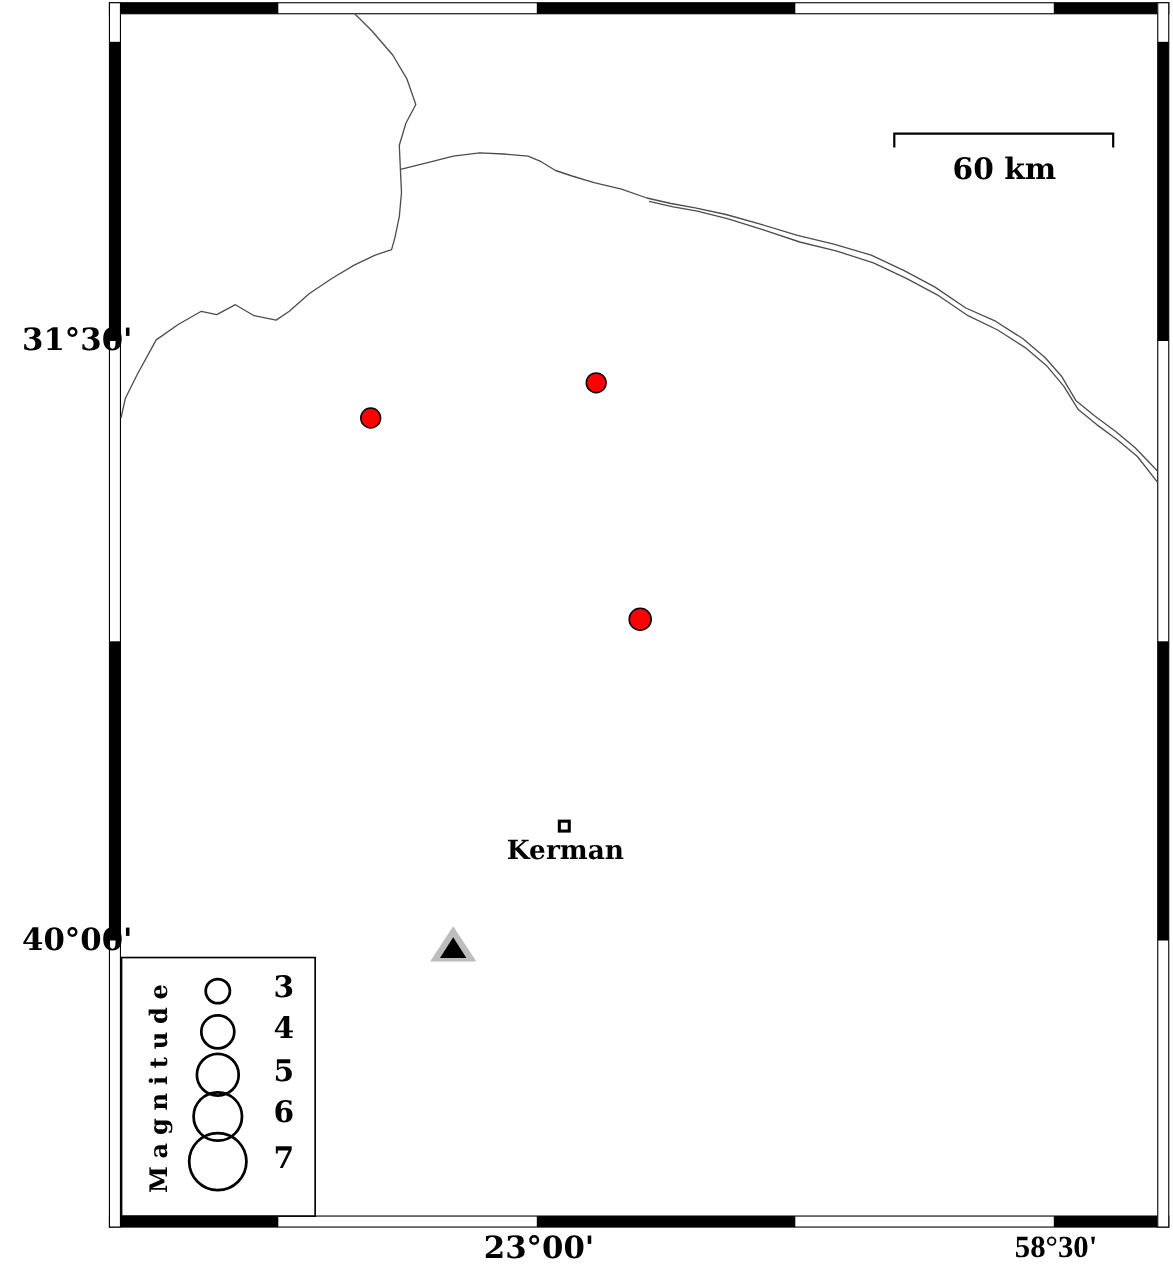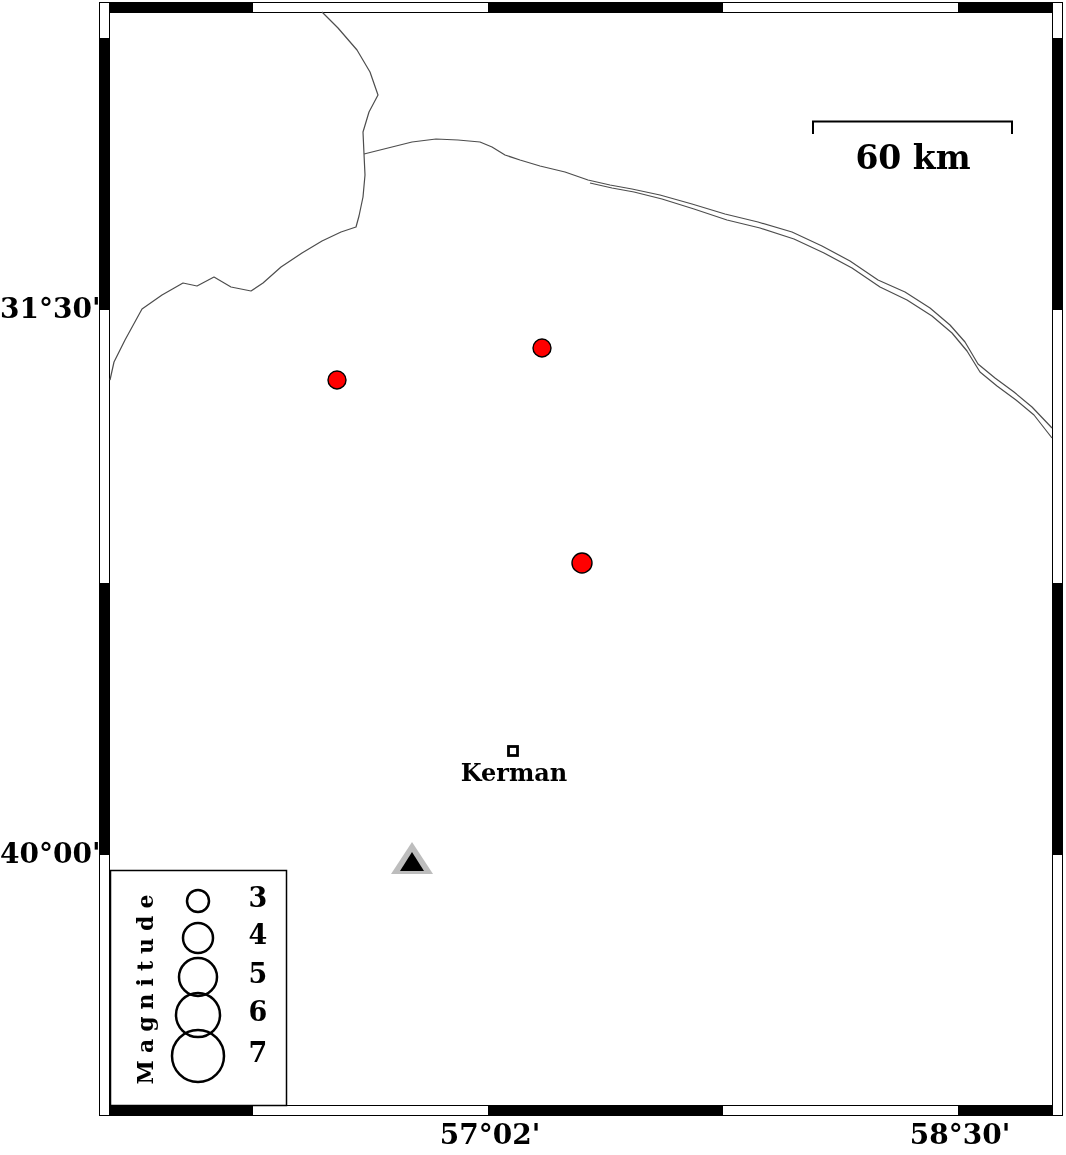--- a/index.html
+++ b/index.html
@@ -12,27 +12,27 @@
   }
   .stage svg{position:absolute;left:0;top:0;}
   .map-label{
     position:absolute;
     font-weight:bold;
     color:#000;
     white-space:nowrap;
     line-height:1;
   }
   .axis-label{font-size:28px;}
-  .lat{left:0;width:88px;text-align:left;transform:translateY(-52%);}
+  .lat{left:0;width:88px;text-align:left;transform:translateY(-52%);padding-left:20px;}
   .lat1{top:310px;}
   .lat2{top:855px;}
   .lon{transform:translateX(-50%);top:1121px;}
   .lon1{left:490px;}
-  .lon2{left:960px;}
-  .scale-label{left:913px;top:141px;transform:translateX(-50%);font-size:33px;}
+  .lon2{left:960px;font-family:Liberation Serif, serif;}
+  .scale-label{left:913px;top:141px;transform:translateX(-50%);font-size:27px;}
   .city-label{left:514px;top:761px;transform:translateX(-50%);font-size:24px;}
   .legend-title{
     left:145px;top:986px;
     transform:translate(-50%,-50%) rotate(-90deg);
     font-size:22px;letter-spacing:7px;
   }
   .legend-num{
     left:258px;font-size:27px;
     transform:translate(-50%,-54%);
   }
@@ -90,21 +90,21 @@
         <circle cx="198" cy="901" r="11" fill="none" stroke="#000000" stroke-width="2.5"></circle>
         <circle cx="198" cy="938" r="15" fill="none" stroke="#000000" stroke-width="2.5"></circle>
         <circle cx="198" cy="977" r="19" fill="none" stroke="#000000" stroke-width="2.5"></circle>
         <circle cx="198" cy="1015" r="22" fill="none" stroke="#000000" stroke-width="2.5"></circle>
         <circle cx="198" cy="1056" r="26" fill="none" stroke="#000000" stroke-width="2.5"></circle>
       </g>
   </svg>
 
   <span class="map-label axis-label lat lat1">31°30'</span>
   <span class="map-label axis-label lat lat2">40°00'</span>
-  <span class="map-label axis-label lon lon1">57°02'</span>
+  <span class="map-label axis-label lon lon1">23°00'</span>
   <span class="map-label axis-label lon lon2">58°30'</span>
 
   <span class="map-label scale-label">60 km</span>
 
   <span class="map-label city-label">Kerman</span>
 
   <span class="map-label legend-title">Magnitude</span>
 
   <div id="legend-numbers">
       <span class="map-label legend-num" style="top: 899px; left: 258px;">3</span>

